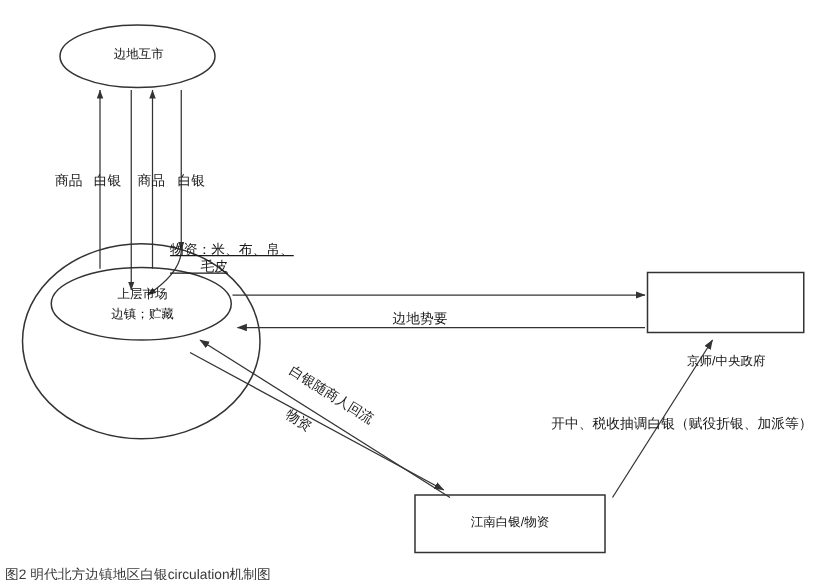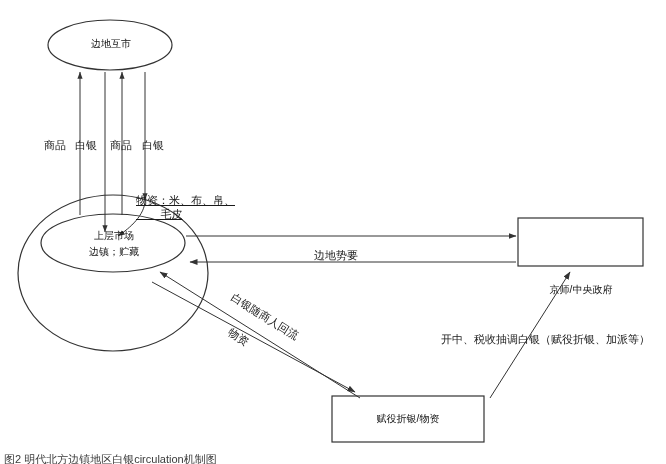--- a/index.html
+++ b/index.html
@@ -90,21 +90,21 @@
   </svg>
 
   <div class="node-label" style="left:72px; top:36px; width:78px;">边地互市</div>
 
   <div class="node-label" style="left:60px; top:228px; width:108px;">上层市场
 边镇；贮藏</div>
 
 
   <div class="node-label" style="left:524px; top:234px; width:114px;margin-top:48px;">京师/中央政府</div>
 
-  <div class="node-label" style="left:340px; top:411px; width:136px;">赋役折银/物资</div>
+  <div class="node-label" style="left:340px; top:411px; width:136px;">江南白银/物资</div>
 
   <div class="lbl" style="left:44px; top:138px;">商品</div>
   <div class="lbl" style="left:75px; top:138px;">白银</div>
   <div class="lbl" style="left:110px; top:138px;">商品</div>
   <div class="lbl" style="left:142px; top:138px;">白银</div>
 
   <div class="lbl" style="left:136px; top:193px;text-decoration:underline;">物资：米、布、帛、
         毛皮</div>
 
 

